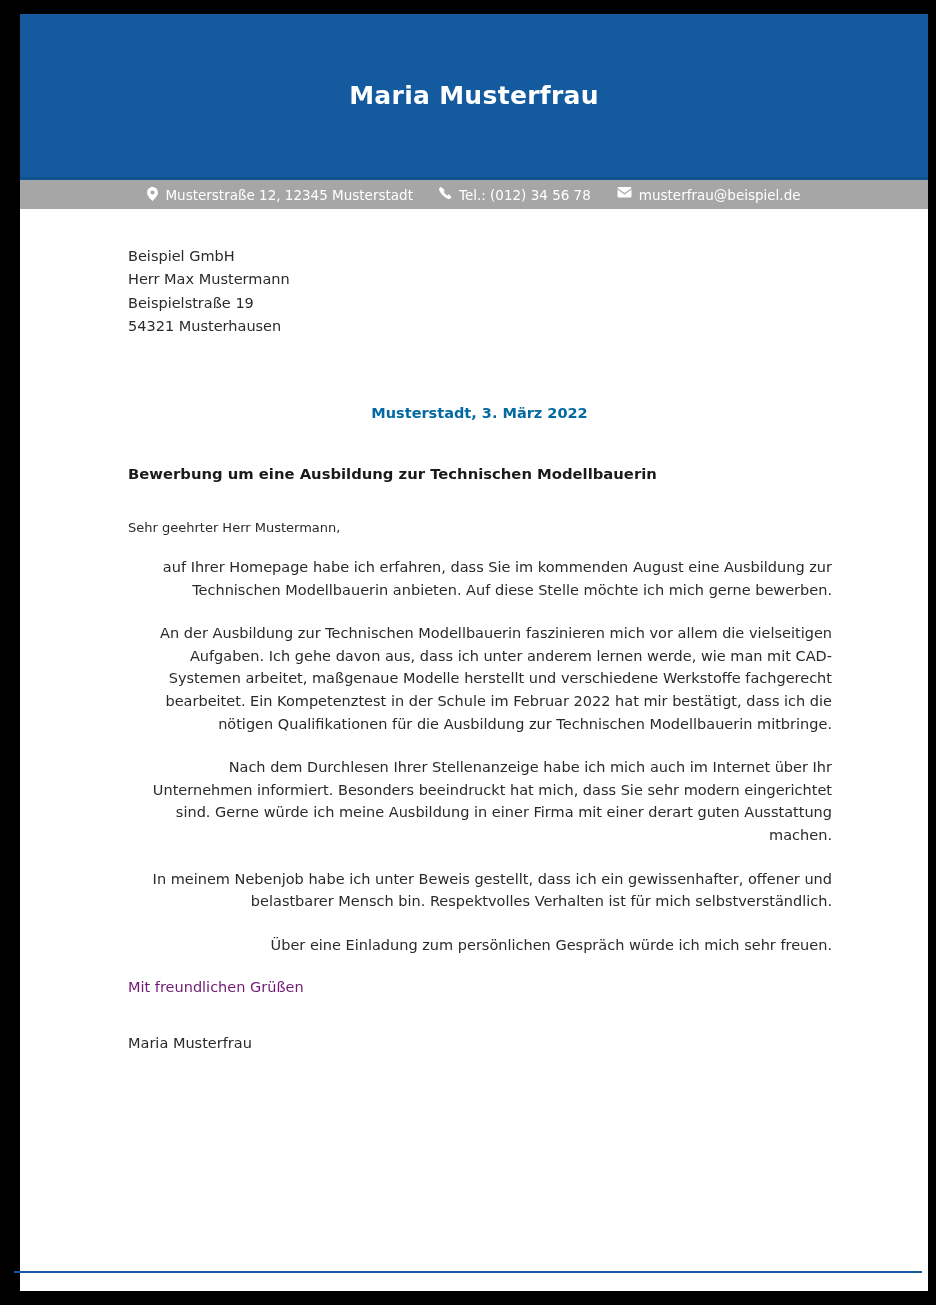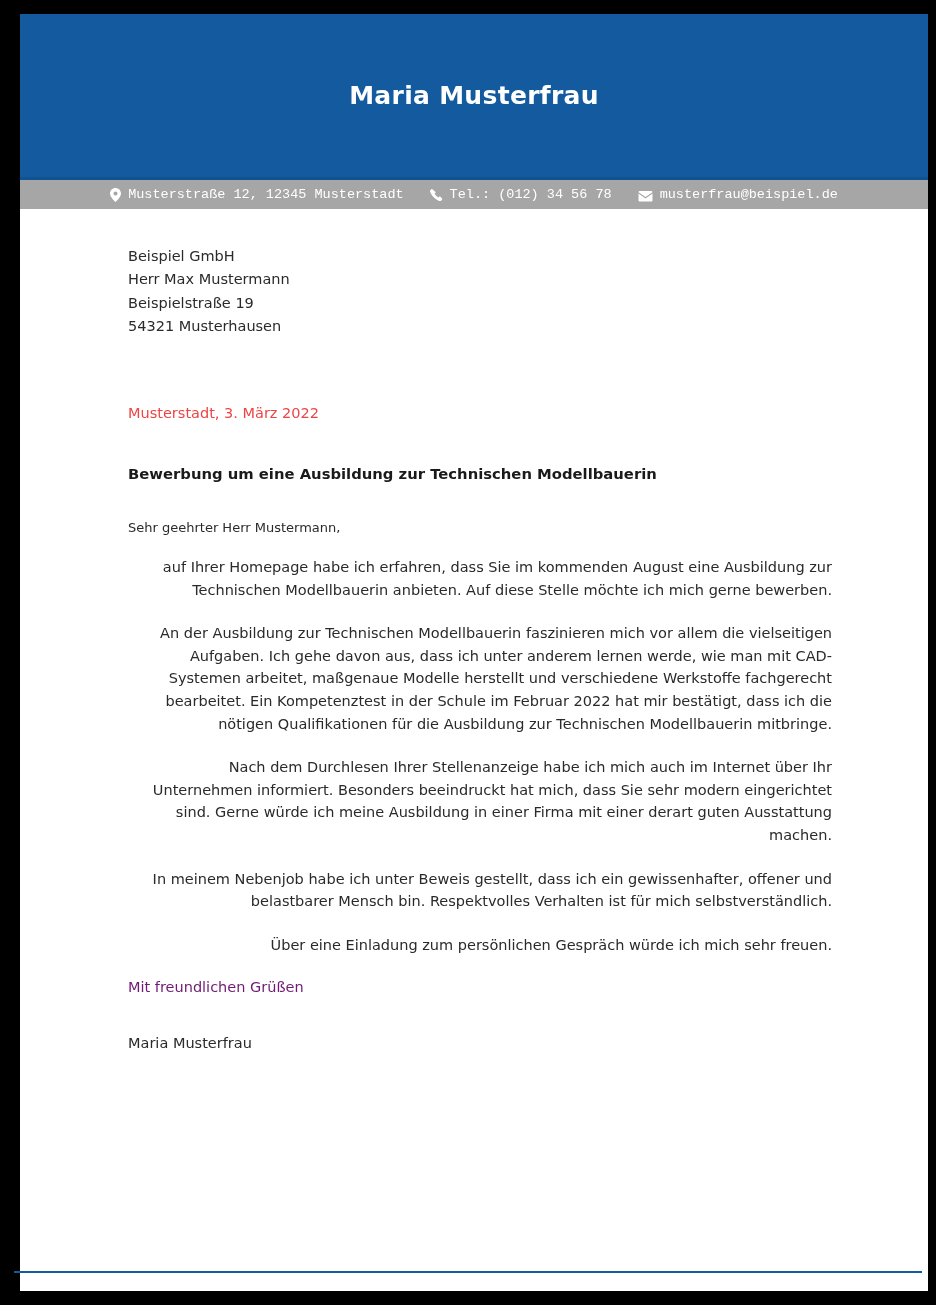--- a/index.html
+++ b/index.html
@@ -45,43 +45,43 @@
     background: #a6a6a6;
     display: flex;
     align-items: center;
     justify-content: center;
     gap: 26px;
     color: #ffffff;
     font-size: 13.5px;
   }
   .contact-item {
     display: flex;
-    align-items: flex-end;
+    align-items: flex-start;
     gap: 7px;
     white-space: nowrap;
-    font-family: Liberation Mono, monospace;
   }
   .contact-item svg { display: block; }
   
   .letter-body {
     padding: 36px 96px 0 108px;
     color: #222222;
   }
   .recipient {
     font-size: 14.5px;
     line-height: 1.62;
     color: #2a2a2a;
   }
   .recipient div { white-space: nowrap; }
   .date-line {
     margin-top: 66px;
-    text-align: left;
+    text-align: center;
     font-size: 14.5px;
-    color: #ef4444;
+    color: #0369a1;
     padding-right: 1px;
+    font-weight: bold;
   }
   .subject {
     margin-top: 44px;
     font-size: 14.8px;
     font-weight: bold;
     color: #1a1a1a;
   }
   .salutation {
     margin-top: 38px;
     font-size: 13px;

